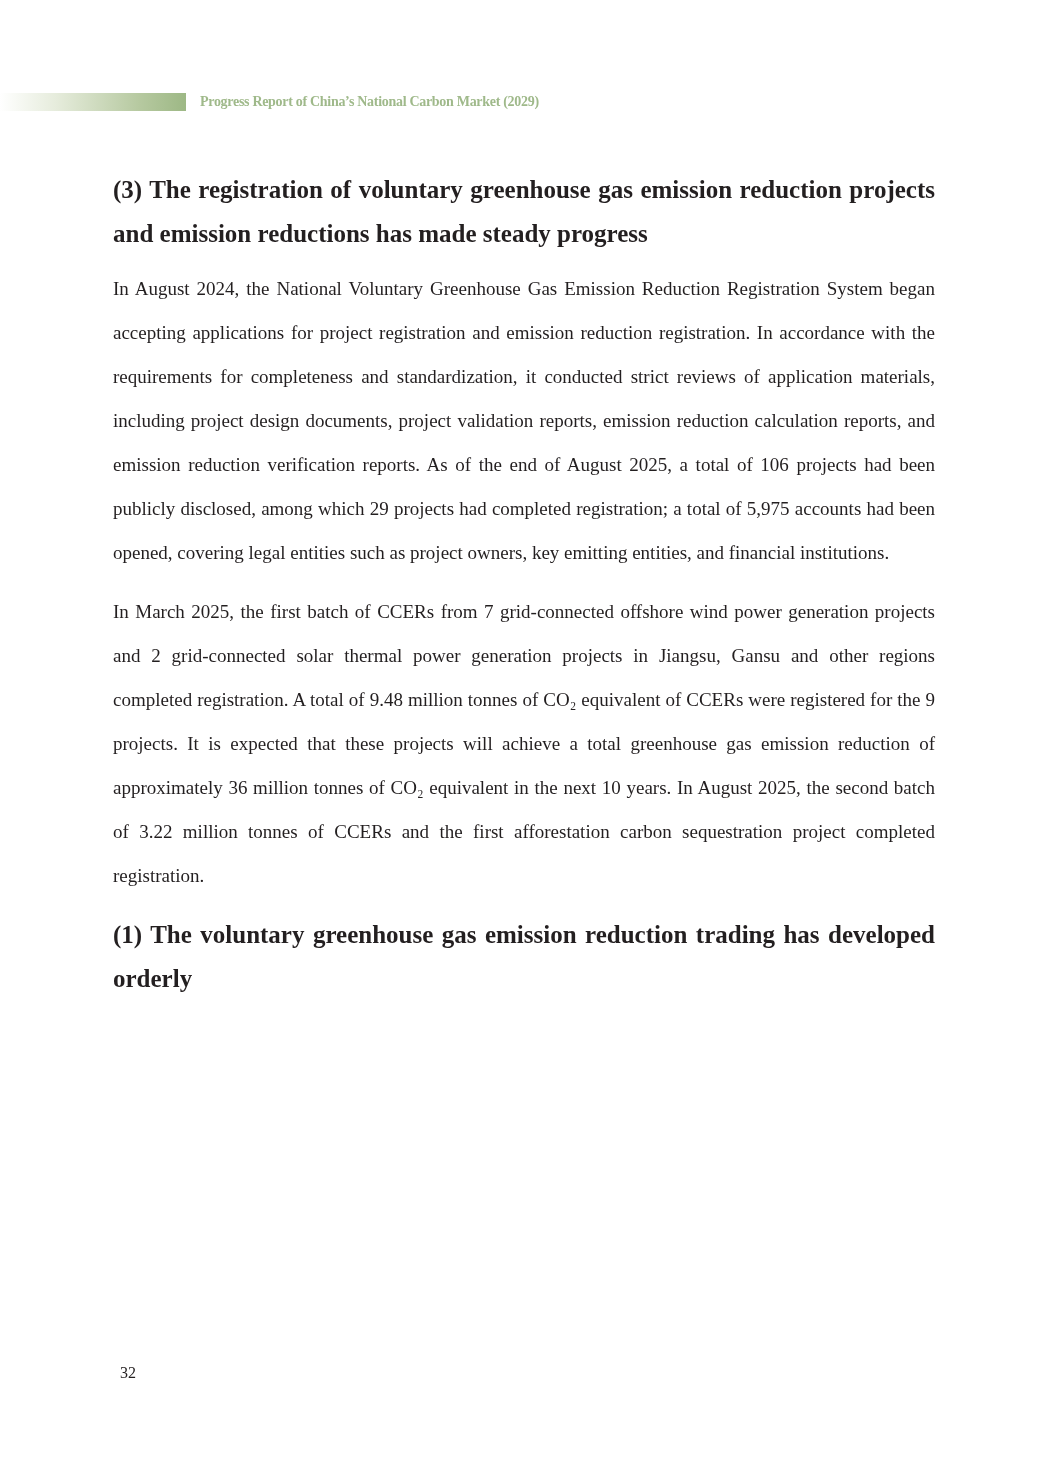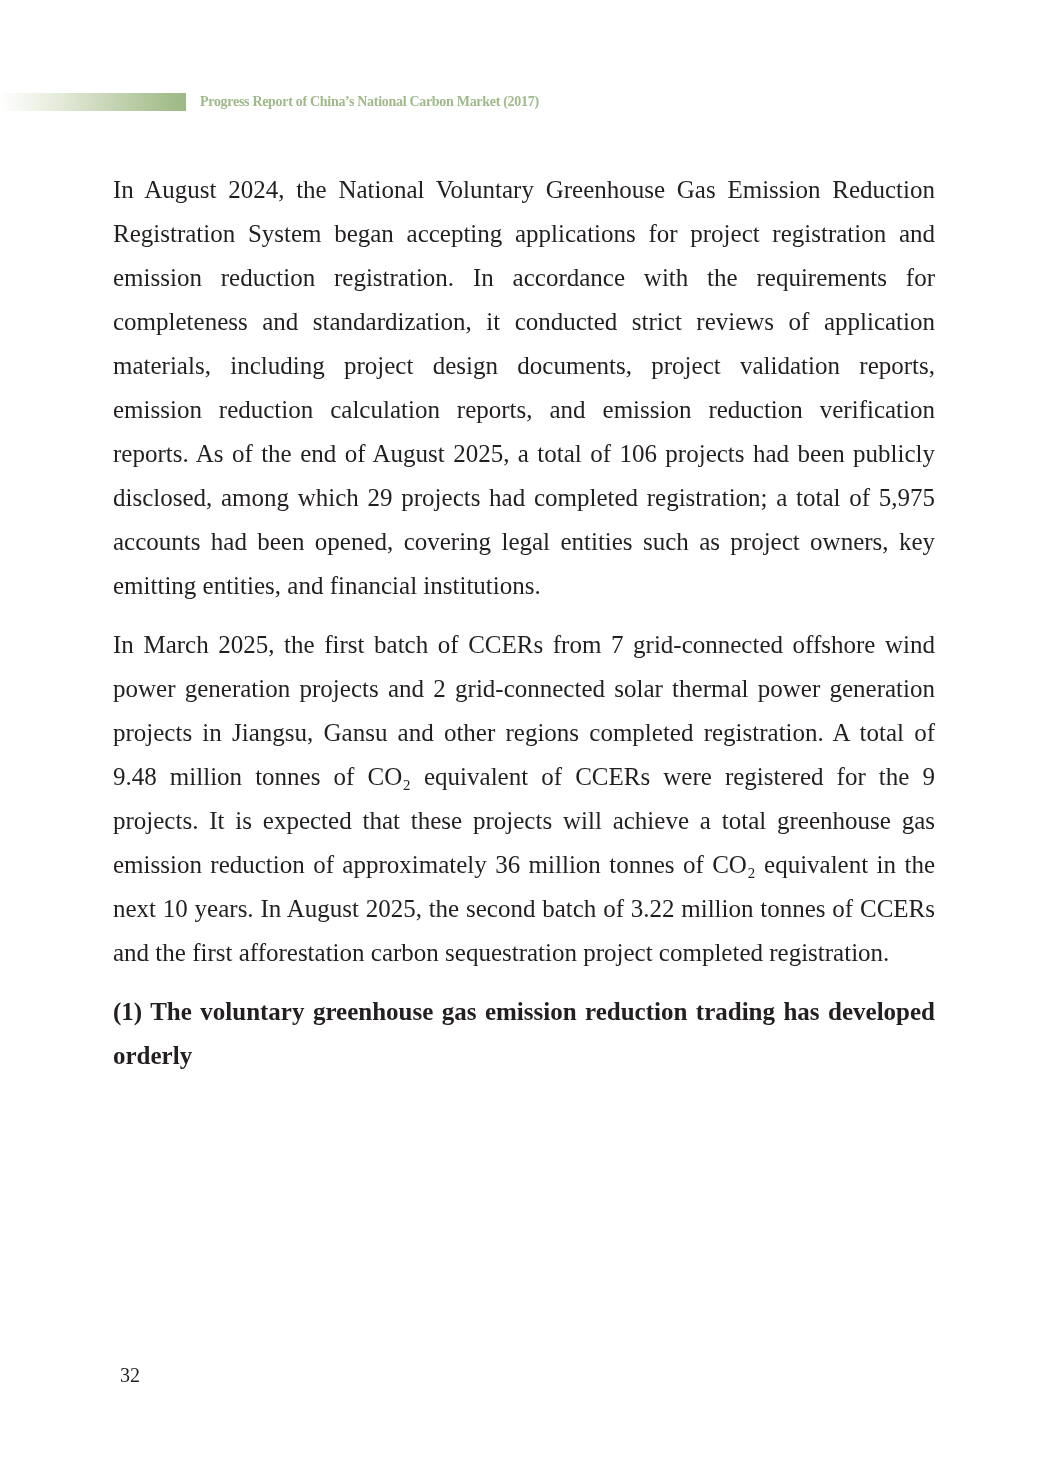--- a/index.html
+++ b/index.html
@@ -15,34 +15,35 @@
   }
   .content {
     position: absolute; left: 113px; top: 168px; width: 822px;
     font-family: "Liberation Serif", serif; color: #231f20;
   }
   .heading {
     font-weight: bold; font-size: 25px; line-height: 44px; margin: 0 0 11px 0;
     text-align: justify; text-align-last: left;
   }
   .para {
-    font-size: 25px; line-height: 44px; margin: 0 0 15px 0;
+    font-size: 19px; line-height: 44px; margin: 0 0 15px 0;
     text-align: justify; text-align-last: left;
   }
   .para.last-line-justify { text-align-last: justify; }
   .page-number {
     position: absolute; left: 120px; top: 1364px;
-    font-family: "Liberation Serif", serif; font-size: 20px; color: #231f20;
+    font-family: "Liberation Serif", serif; font-size: 16px; color: #231f20;
   }
 </style>
 </head>
 <body>
 
 <div class="header-bar"></div>
-<div class="header-title">Progress Report of China’s National Carbon Market (2017)</div>
+<div class="header-title">Progress Report of China’s National Carbon Market (2029)</div>
 
 <div class="content">
+  <div class="heading">(3) The registration of voluntary greenhouse gas emission reduction projects and emission reductions has made steady progress</div>
   <p class="para">In August 2024, the National Voluntary Greenhouse Gas Emission Reduction Registration System began accepting applications for project registration and emission reduction registration. In accordance with the requirements for completeness and standardization, it conducted strict reviews of application materials, including project design documents, project validation reports, emission reduction calculation reports, and emission reduction verification reports. As of the end of August 2025, a total of 106 projects had been publicly disclosed, among which 29 projects had completed registration; a total of 5,975 accounts had been opened, covering legal entities such as project owners, key emitting entities, and financial institutions.</p>
   <p class="para">In March 2025, the first batch of CCERs from 7 grid-connected offshore wind power generation projects and 2 grid-connected solar thermal power generation projects in Jiangsu, Gansu and other regions completed registration. A total of 9.48 million tonnes of CO₂ equivalent of CCERs were registered for the 9 projects. It is expected that these projects will achieve a total greenhouse gas emission reduction of approximately 36 million tonnes of CO₂ equivalent in the next 10 years. In August 2025, the second batch of 3.22 million tonnes of CCERs and the first afforestation carbon sequestration project completed registration.</p>
   <div class="heading">(1) The voluntary greenhouse gas emission reduction trading has developed orderly</div>
 </div>
 
 <div class="page-number">32</div>
 
 </body></html>

